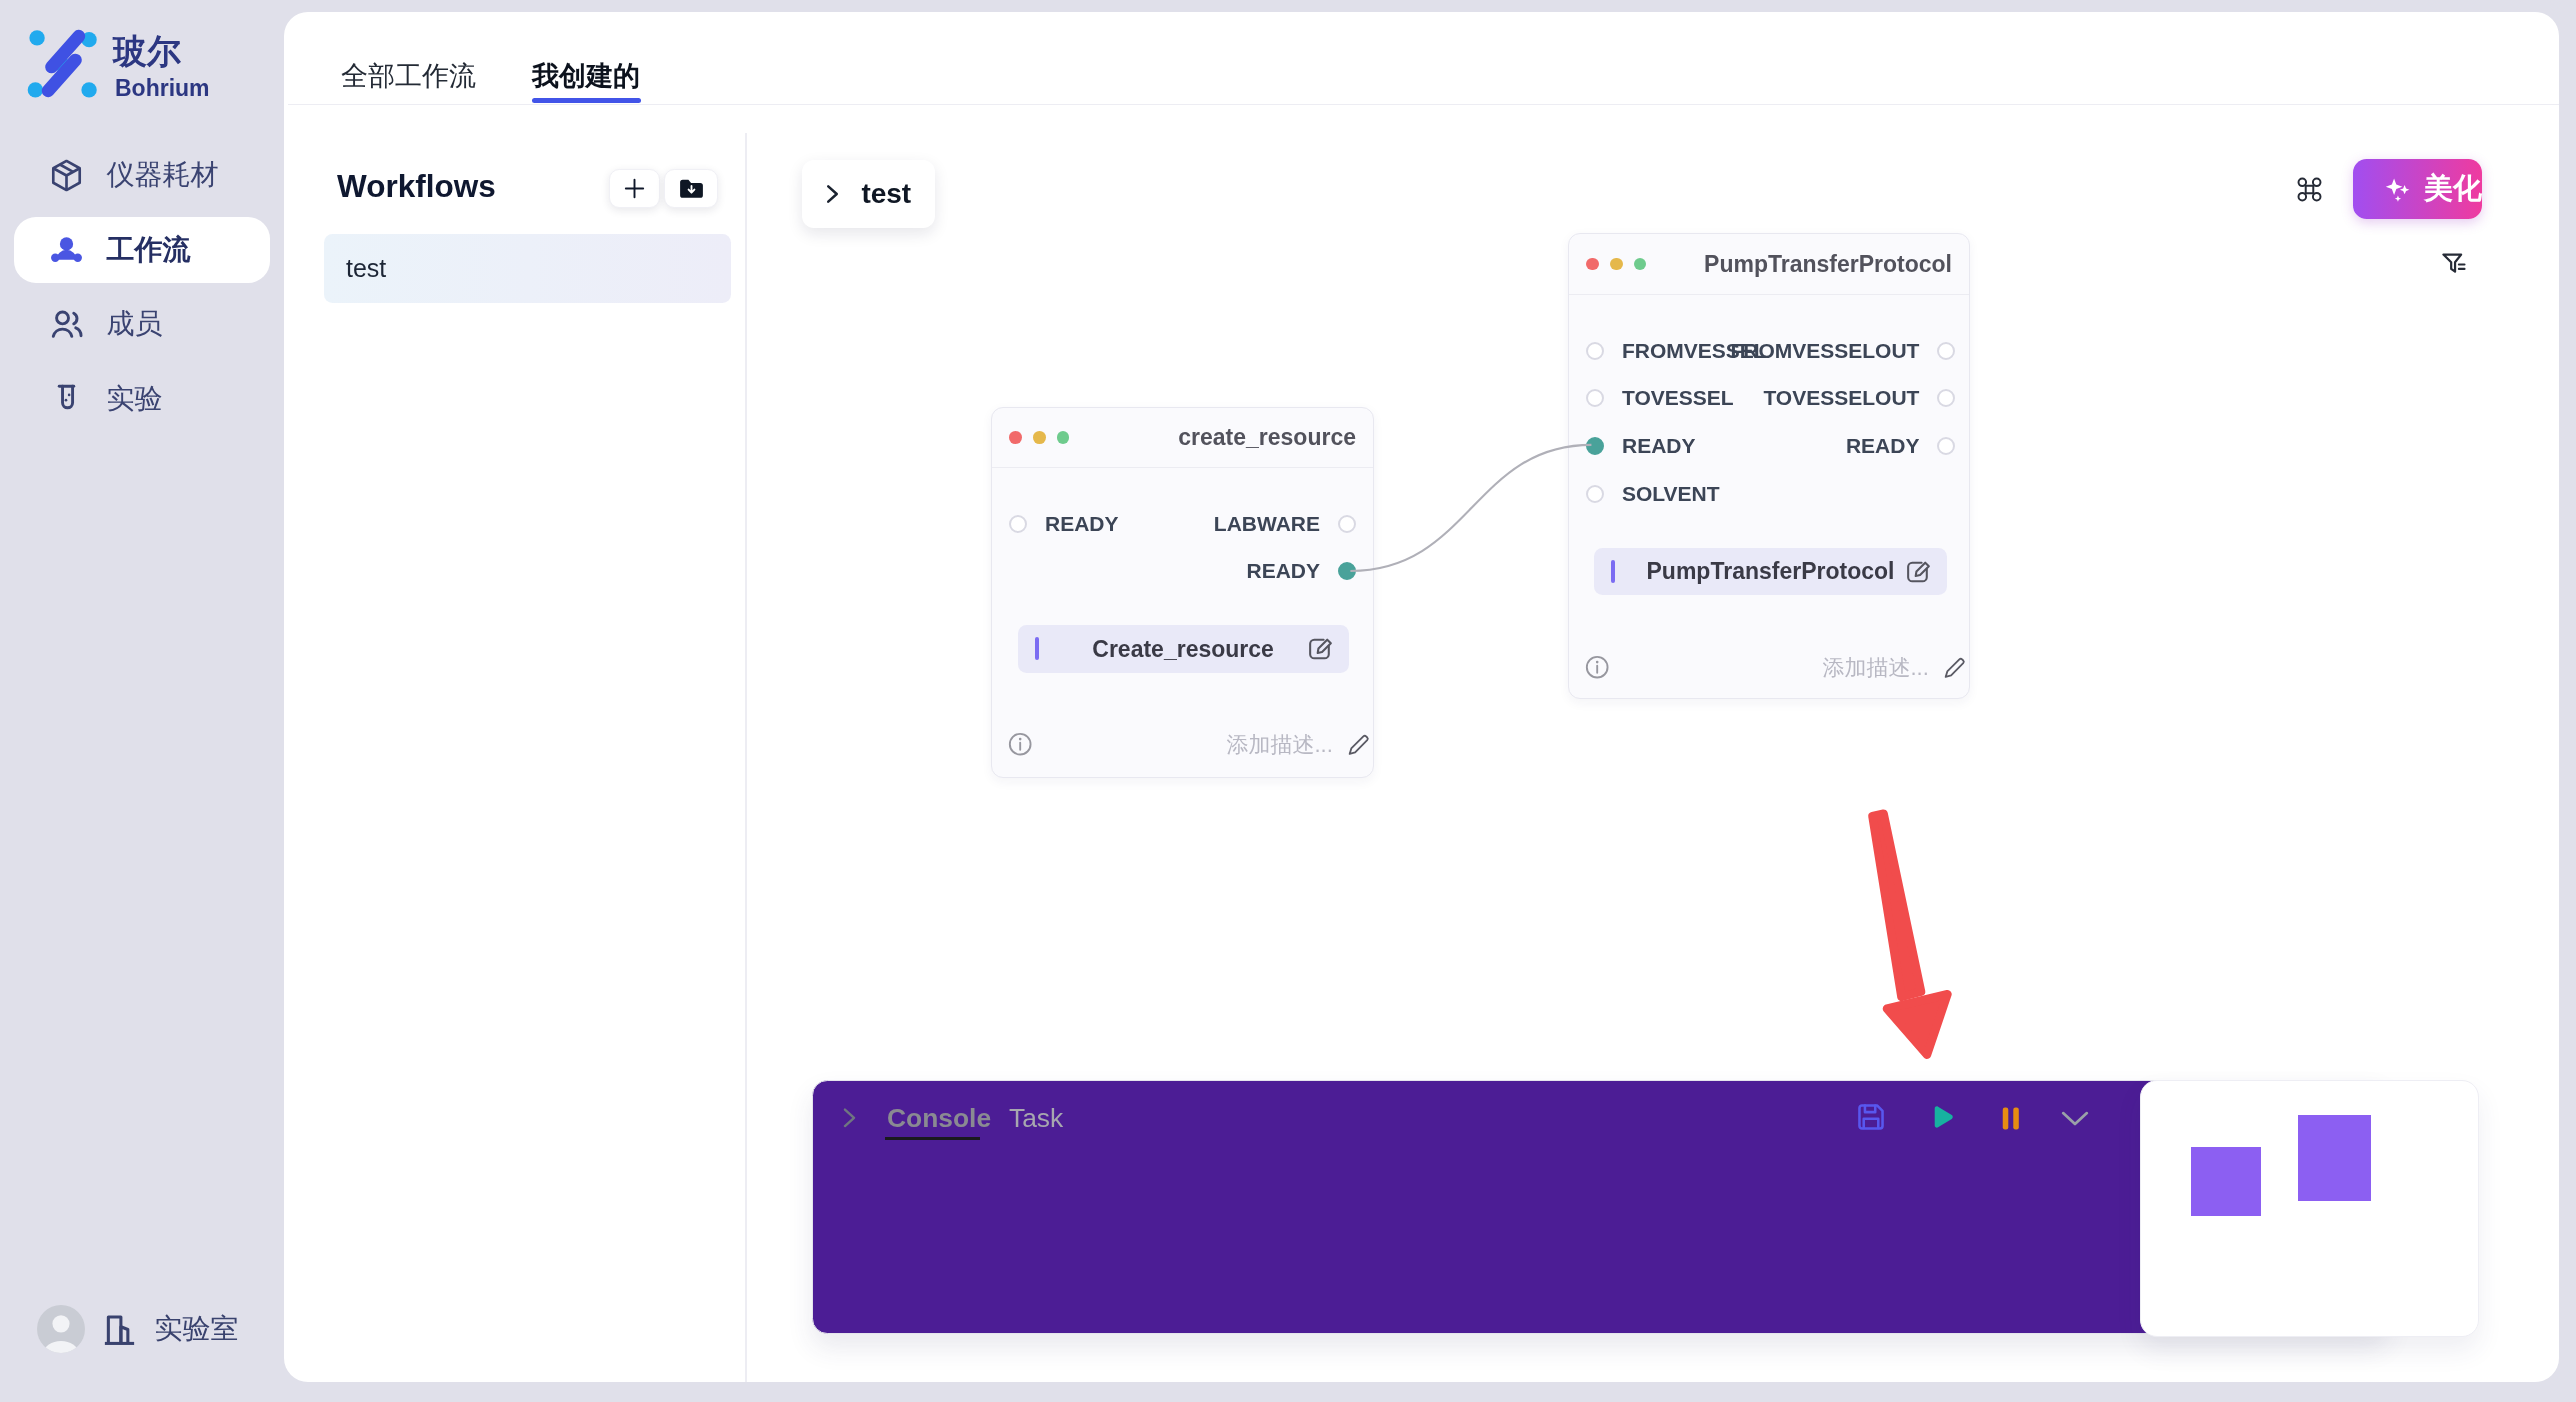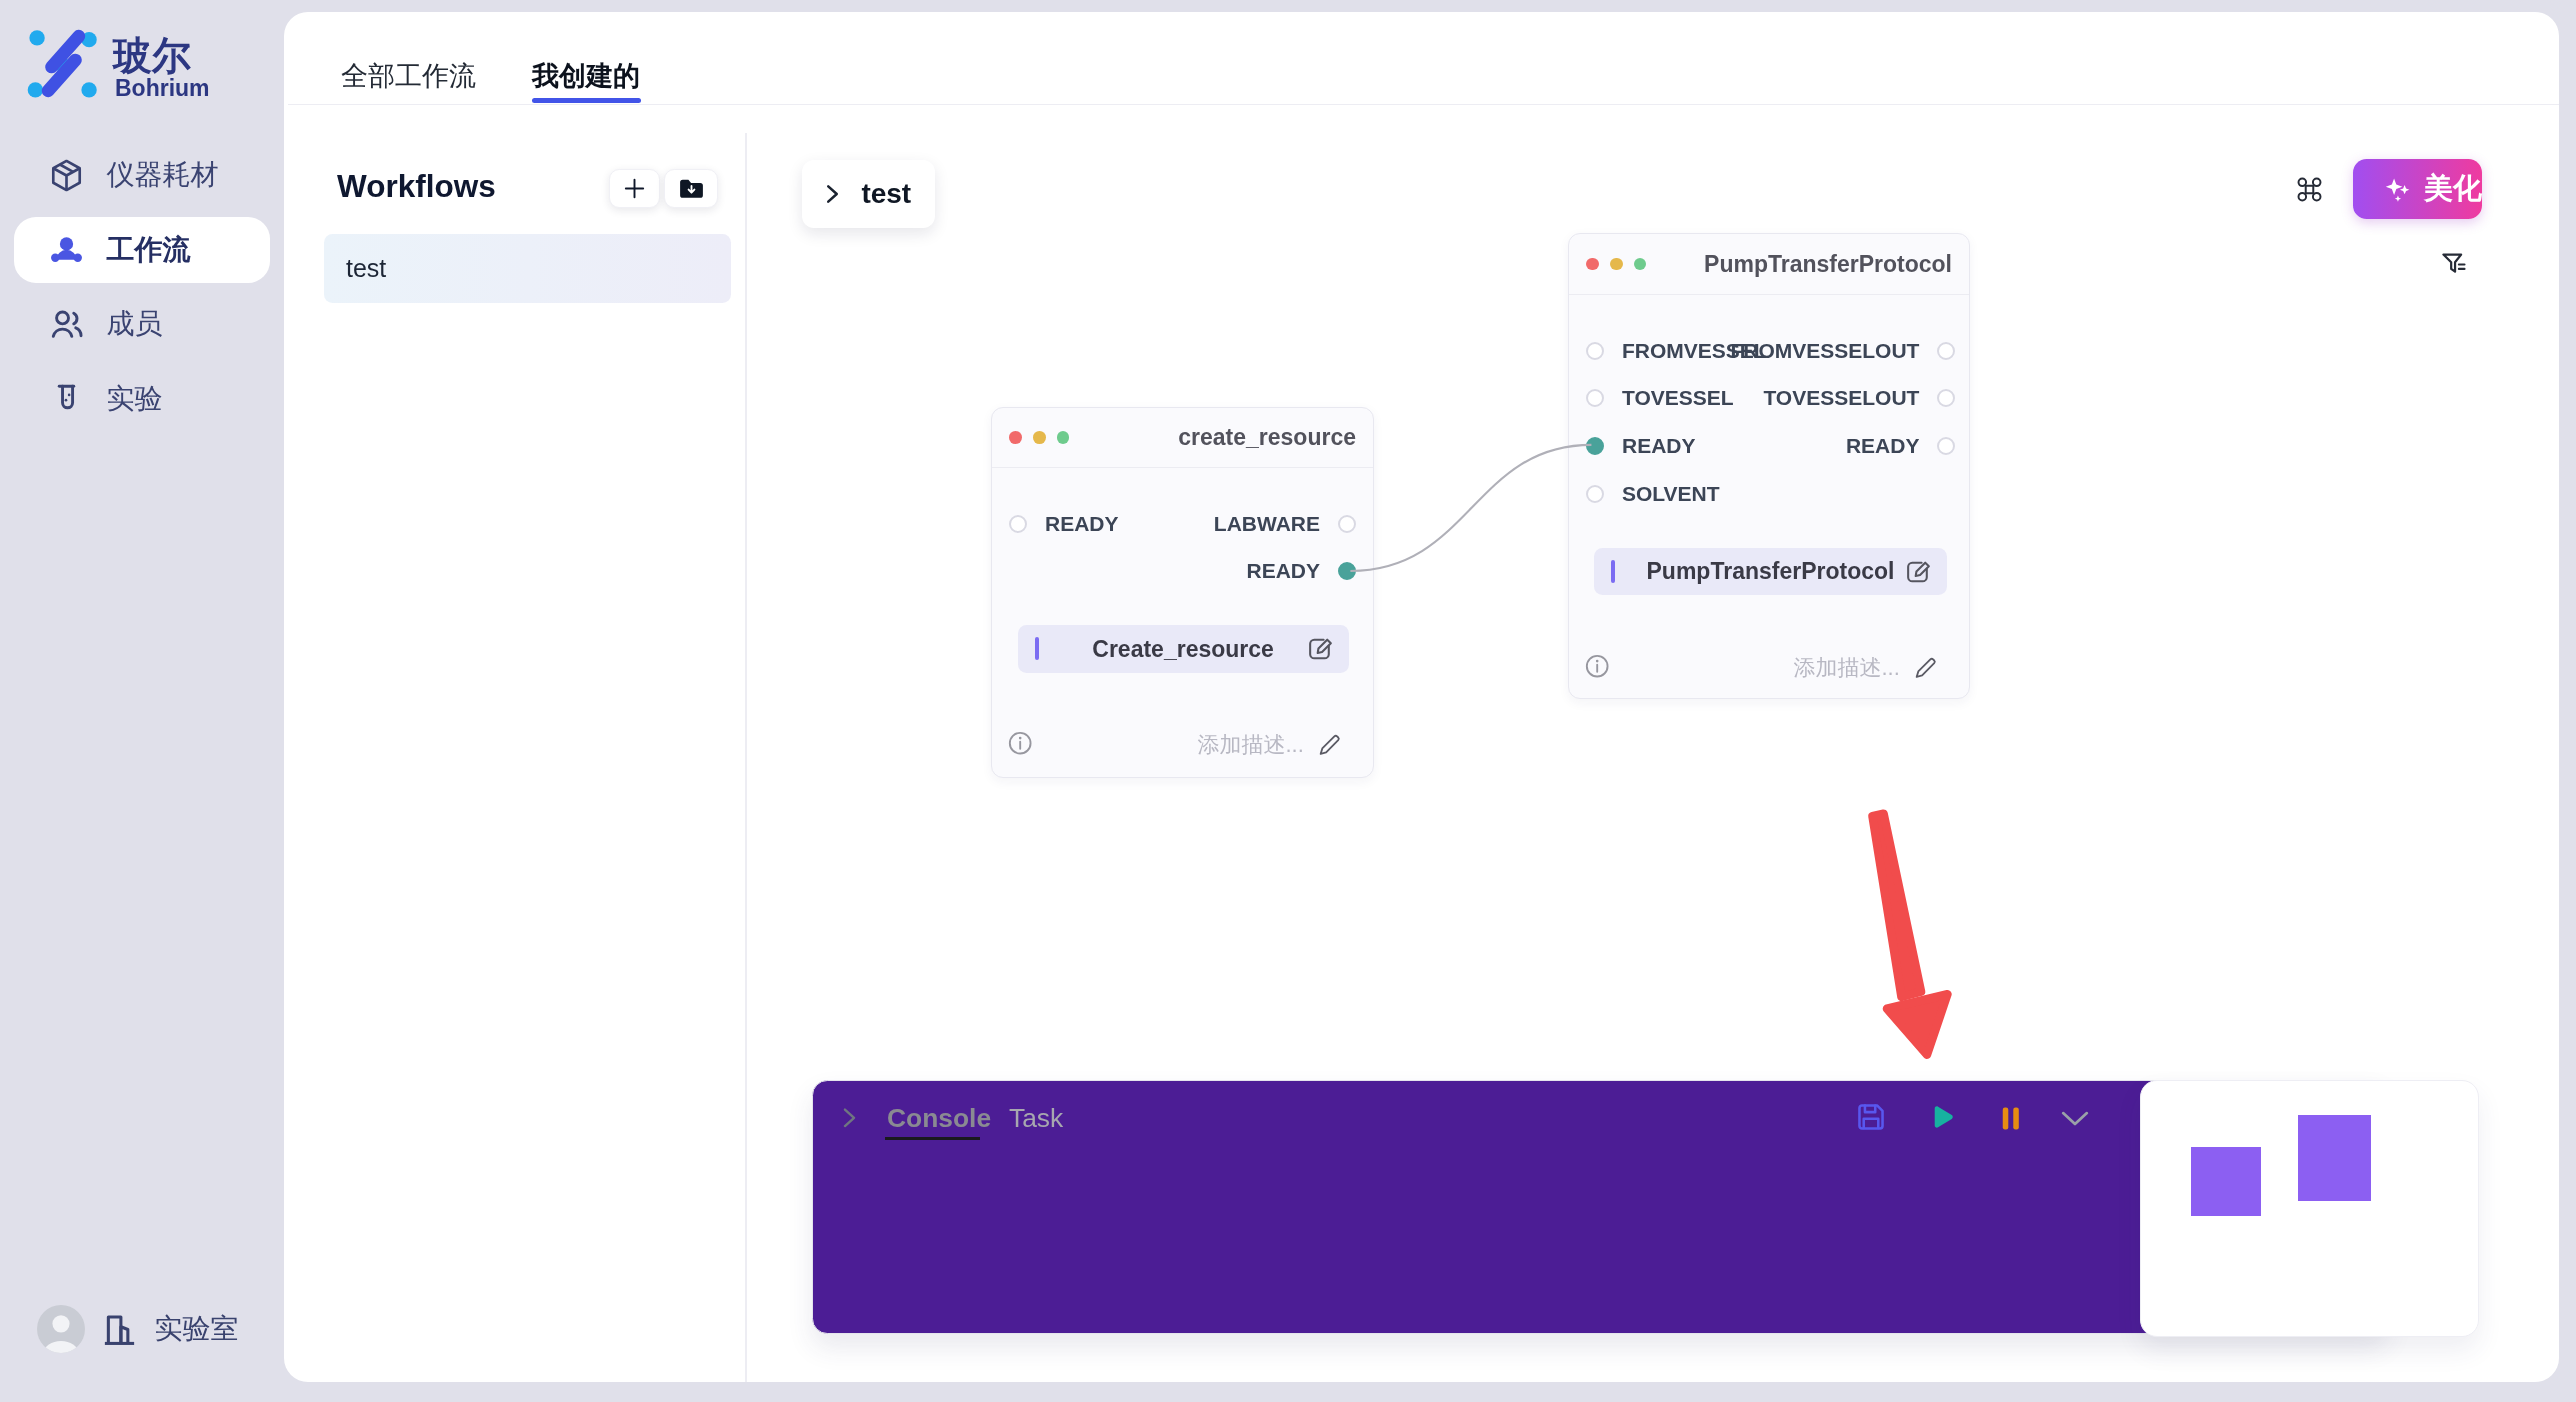--- a/index.html
+++ b/index.html
@@ -3,21 +3,21 @@
 <meta charset="utf-8">
 <style>
   * { margin:0; padding:0; box-sizing:border-box; }
   html,body { width:2576px; height:1402px; overflow:hidden; }
   body { font-family:"Liberation Sans","DejaVu Sans",sans-serif; background:#e0e0ea; position:relative; }
   .abs { position:absolute; }
   svg { display:block; }
 
   
   .sidebar { position:absolute; left:0; top:0; width:284px; height:1402px; background:#e0e0ea; }
-  .logo-cn { position:absolute; left:113px; top:29px; font-size:39px; font-weight:bold; color:#2c3782; }
+  .logo-cn { position:absolute; left:113px; top:29px; font-size:34px; font-weight:bold; color:#2c3782; }
   .logo-en { position:absolute; left:115px; top:75px; font-size:23px; font-weight:bold; color:#2c3782; }
   .nav-item { position:absolute; left:13.6px; width:256px; height:66px; border-radius:22px;
               display:flex; align-items:center; gap:22px; padding-left:34px; cursor:pointer; }
   .nav-item .nav-label { font-size:28px; color:#3a4371; white-space:nowrap; }
   .nav-item.active { background:#ffffff; }
   .nav-item.active .nav-label { font-weight:bold; color:#252f63; }
   .user-row { position:absolute; left:37px; top:1305px; display:flex; align-items:center; gap:15.3px; }
   .avatar { width:48px; height:48px; border-radius:50%; background:#c9ccd4; overflow:hidden; position:relative; }
   .workspace-label { font-size:28px; color:#39426e; }
 
@@ -58,21 +58,21 @@
   .port { position:absolute; display:flex; align-items:center; gap:18px; height:22px; }
   .port.right { flex-direction:row-reverse; }
   .pdot { width:18px; height:18px; border-radius:50%; background:#fff; border:2.1px solid #d9d9e3; cursor:crosshair; }
   .pdot.connected { background:#49a29a; border-color:#49a29a; }
   .plabel { font-size:21px; font-weight:bold; color:#3c4556; white-space:nowrap; }
   .name-pill { position:absolute; background:#e9e9f8; border-radius:8.5px; display:flex; align-items:center;
                justify-content:center; cursor:pointer; }
   .pill-bar { position:absolute; left:17px; top:12px; width:4.3px; height:23px; border-radius:2.6px; background:#7b6cf2; }
   .pill-text { font-size:23px; font-weight:bold; color:#3a3a46; white-space:nowrap; }
   .pill-edit { position:absolute; right:13.6px; top:50%; transform:translateY(-50%); }
-  .node-footer { position:absolute; left:15.3px; right:30px; height:29px; display:flex; }
+  .node-footer { position:absolute; left:15.3px; right:1px; height:29px; display:flex; align-items:center; }
   .desc-group { margin-left:auto; display:flex; align-items:center; gap:13.6px; }
   .desc-text { font-size:22px; color:#b8b8c3; white-space:nowrap; }
 
   
   .beautify-btn { position:absolute; left:2069px; top:147px; width:129px; height:60px; border-radius:13.6px;
                   background:linear-gradient(90deg,#a14ef0 0%,#ef3b9f 100%); display:flex; align-items:center;
                   justify-content:flex-end; gap:10.2px; cursor:pointer; box-shadow:0 3.4px 12px rgba(160,60,200,.25); }
   .beautify-label { font-size:29px; font-weight:bold; color:#ffffff; }
 
   

